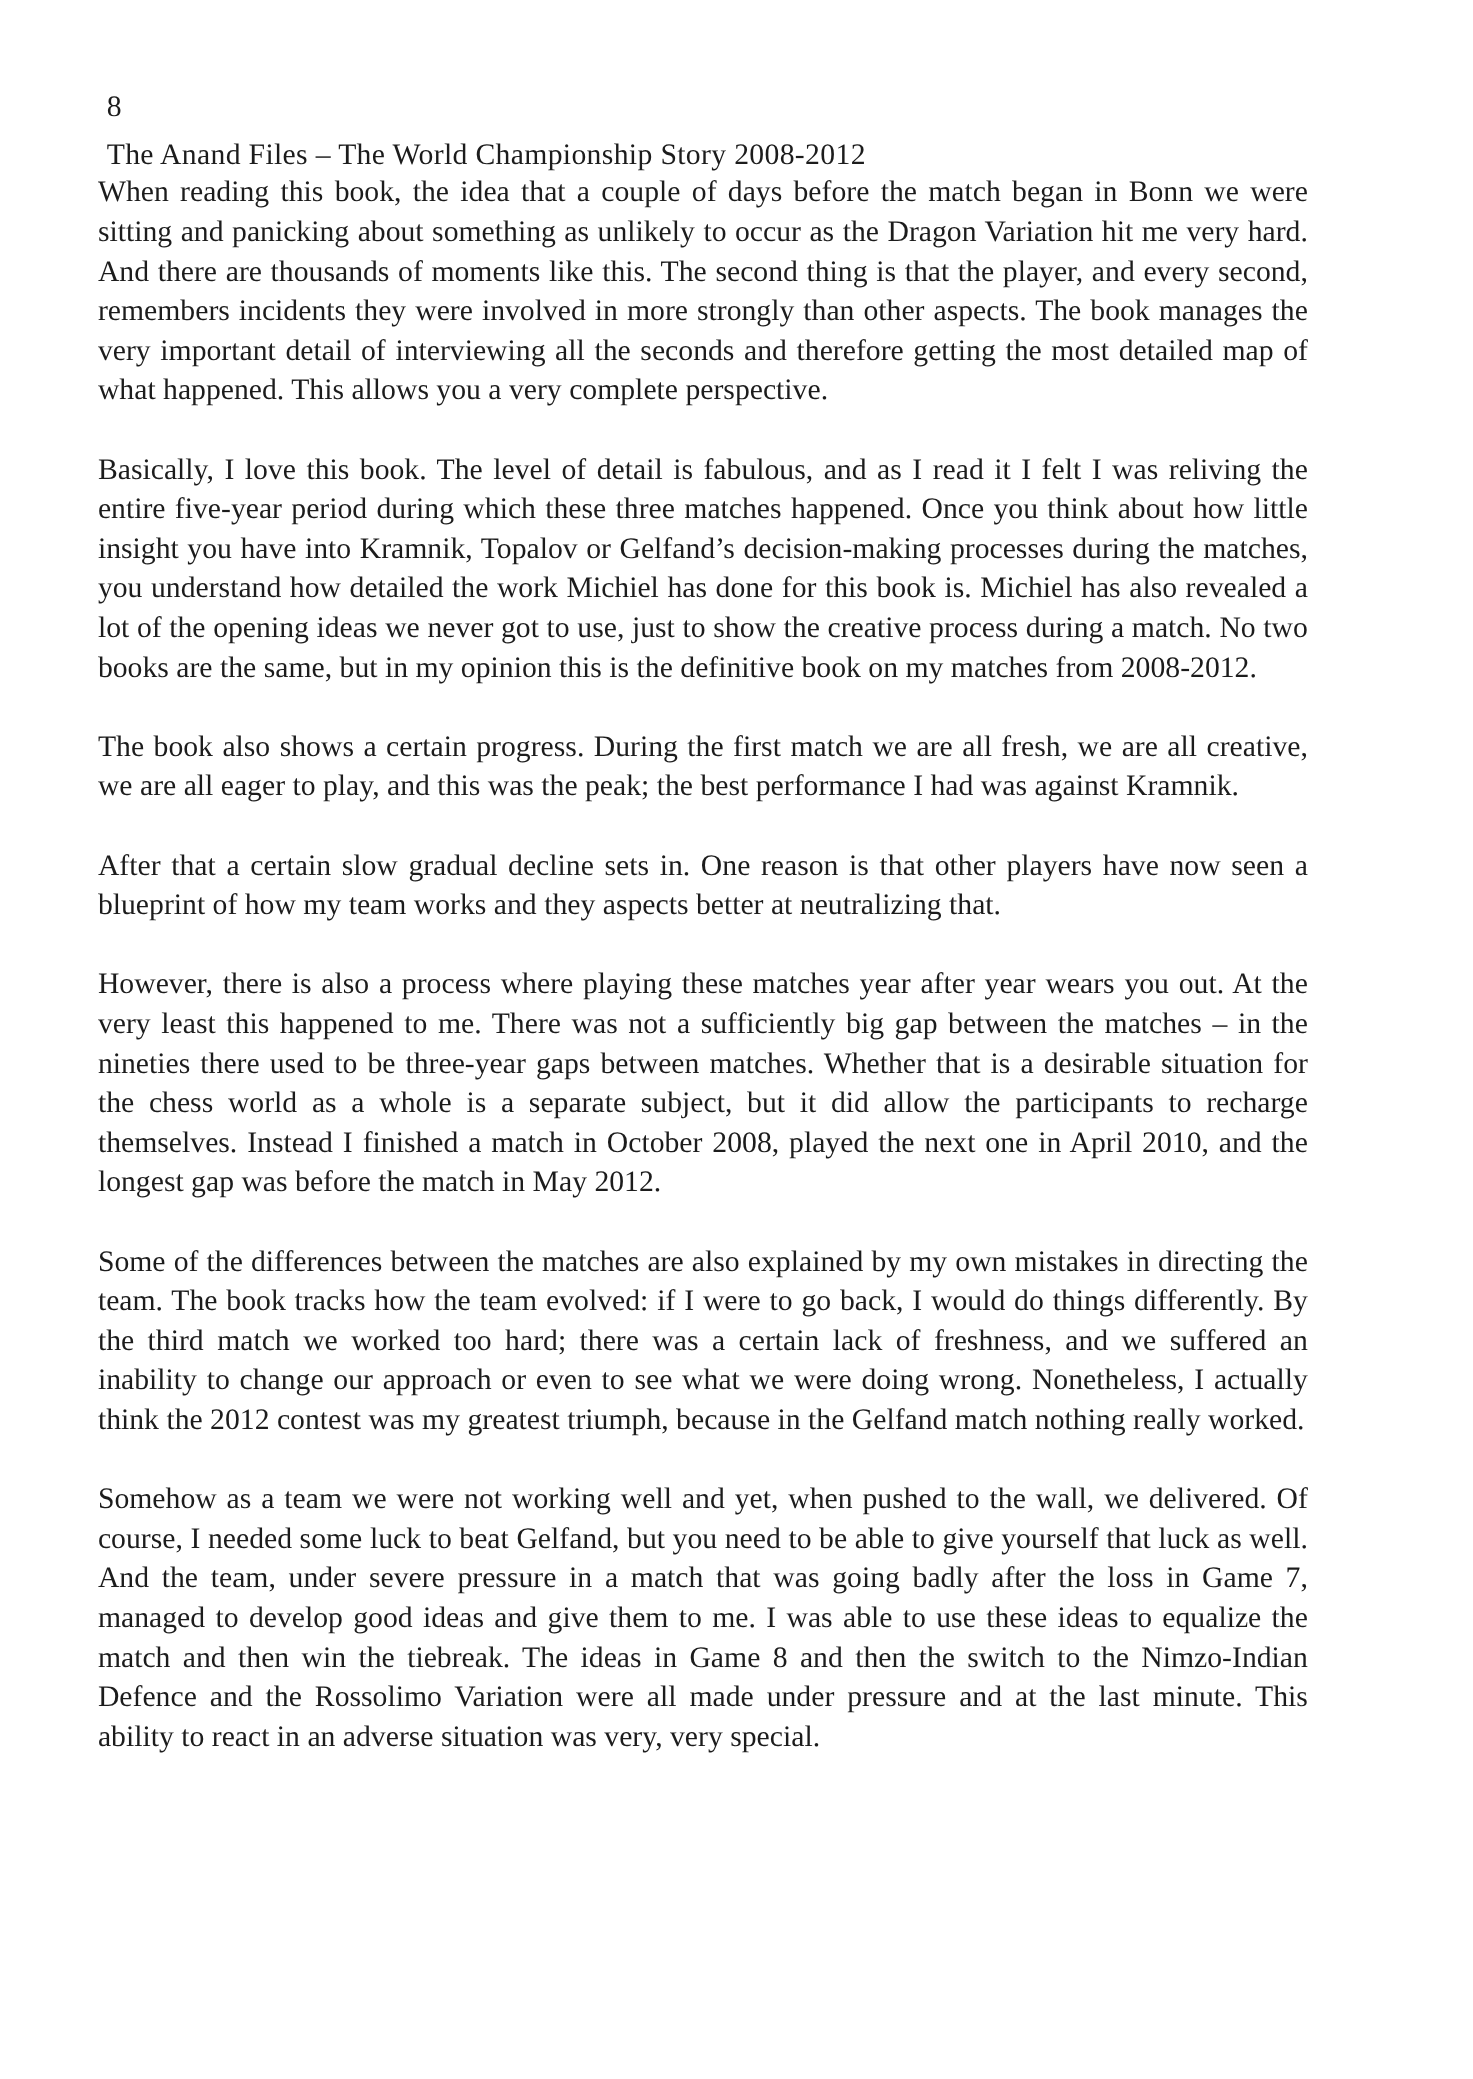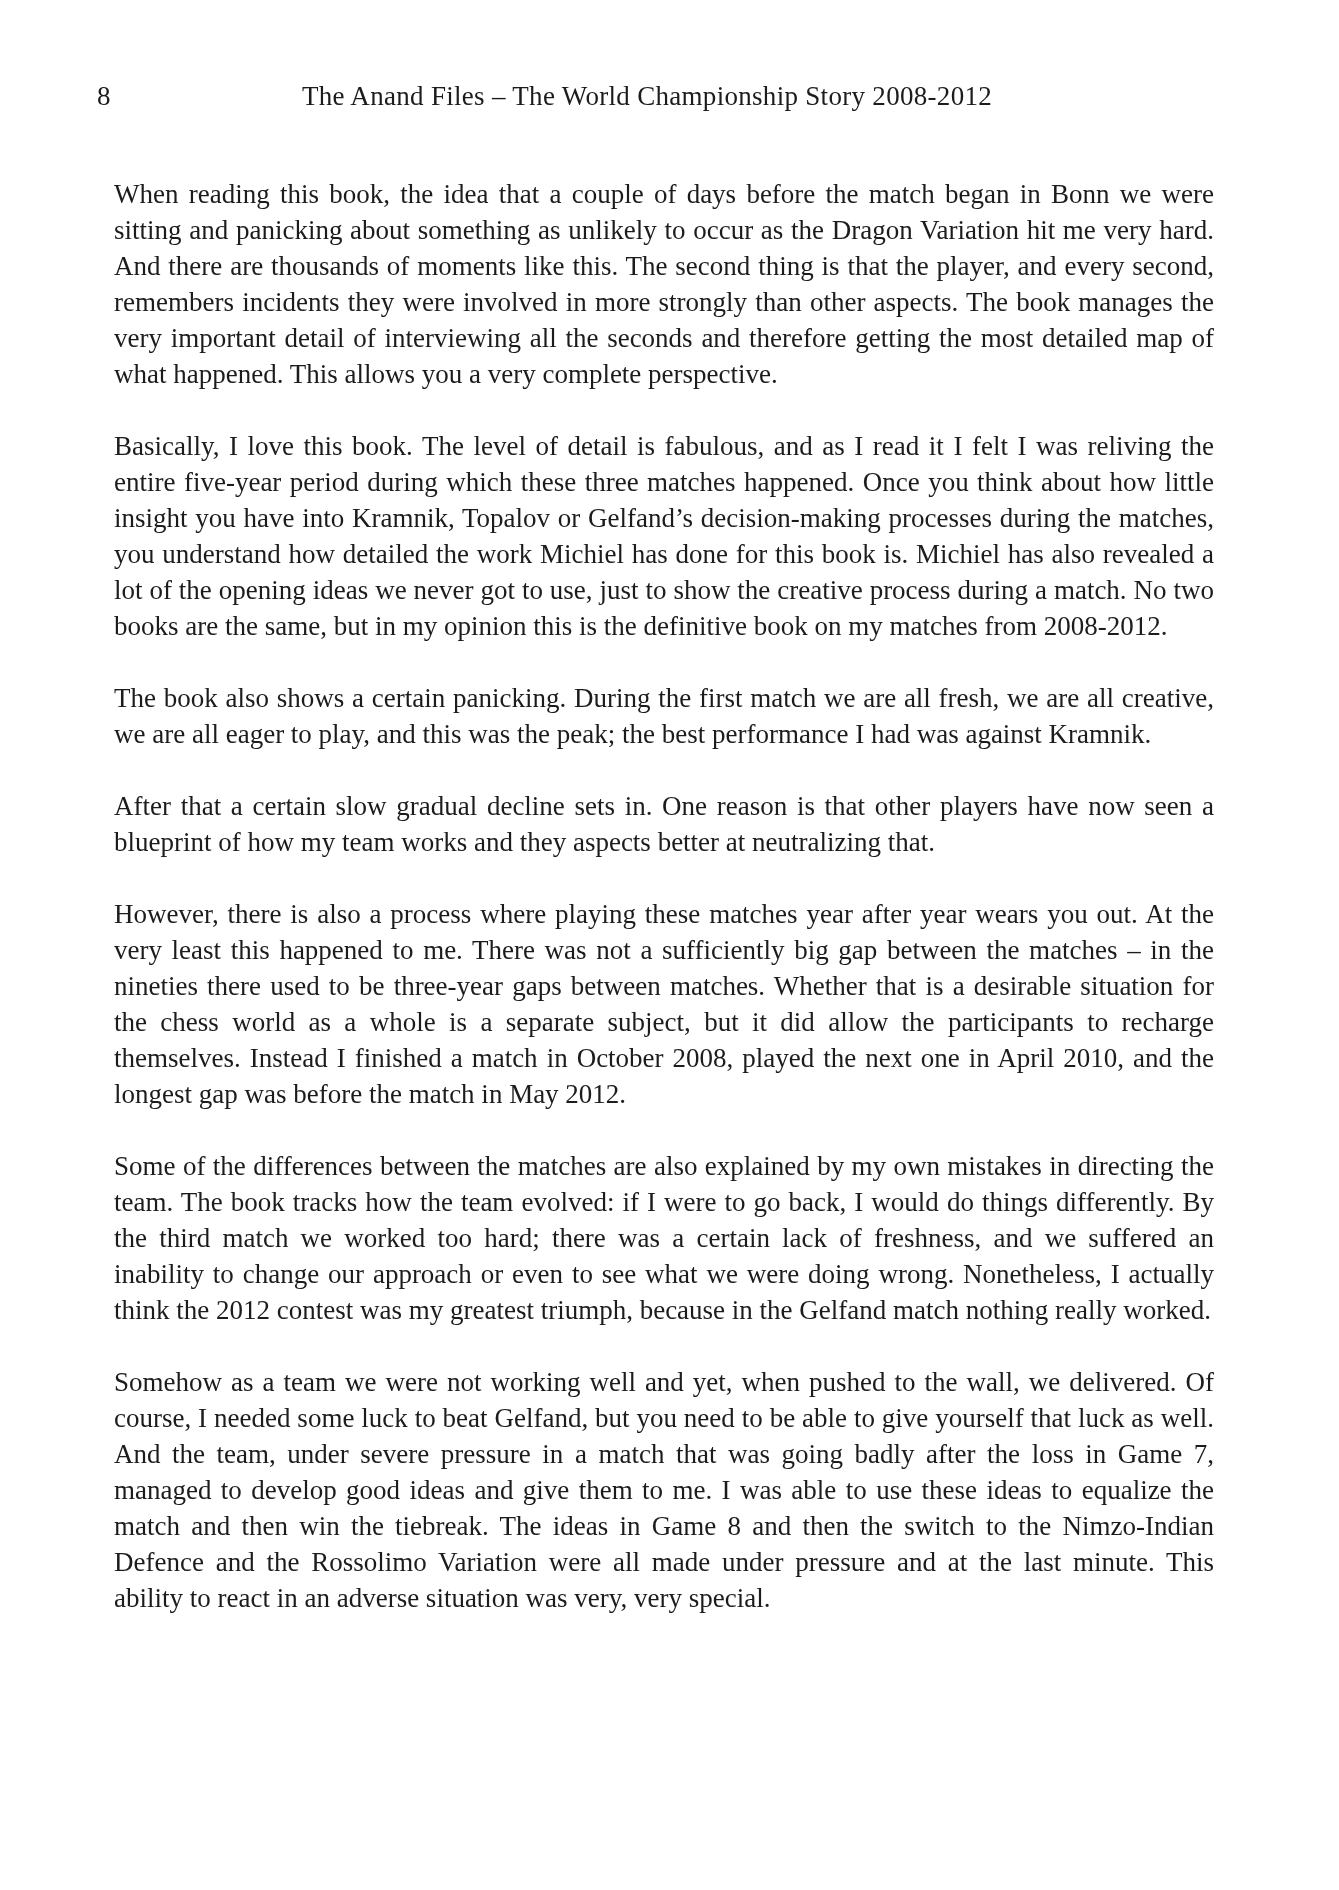--- a/index.html
+++ b/index.html
@@ -25,47 +25,46 @@
     line-height: 36px;
   }
   .pagenum {
     position: absolute;
     left: 0;
     top: 0;
   }
   .running-title {
     display: block;
     width: 100%;
-    text-align: center;
     letter-spacing: 0.3px;
+    margin-top: 44px;
   }
   .text-block {
     position: absolute;
-    left: 114px;
+    left: 89px;
     top: 156px;
     width: 1100px;
     font-size: 27px;
     line-height: 36px;
     text-align: justify;
-    margin-top: 20px;
   }
   .text-block p {
     margin: 0 0 36px 0;
   }
 </style>
 </head>
 <body>
 
 <div class="sheet">
   <header class="running-head">
     <span class="pagenum">8</span>
     <span class="running-title">The Anand Files – The World Championship Story 2008-2012</span>
   </header>
   <main class="text-block">
     <p>When reading this book, the idea that a couple of days before the match began in Bonn we were sitting and panicking about something as unlikely to occur as the Dragon Variation hit me very hard. And there are thousands of moments like this. The second thing is that the player, and every second, remembers incidents they were involved in more strongly than other aspects. The book manages the very important detail of interviewing all the seconds and therefore getting the most detailed map of what happened. This allows you a very complete perspective.</p>
     <p>Basically, I love this book. The level of detail is fabulous, and as I read it I felt I was reliving the entire five-year period during which these three matches happened. Once you think about how little insight you have into Kramnik, Topalov or Gelfand’s decision-making processes during the matches, you understand how detailed the work Michiel has done for this book is. Michiel has also revealed a lot of the opening ideas we never got to use, just to show the creative process during a match. No two books are the same, but in my opinion this is the definitive book on my matches from 2008-2012.</p>
-    <p>The book also shows a certain panicking. During the first match we are all fresh, we are all creative, we are all eager to play, and this was the peak; the best performance I had was against Kramnik.</p>
+    <p>The book also shows a certain progress. During the first match we are all fresh, we are all creative, we are all eager to play, and this was the peak; the best performance I had was against Kramnik.</p>
     <p>After that a certain slow gradual decline sets in. One reason is that other players have now seen a blueprint of how my team works and they aspects better at neutralizing that.</p>
     <p>However, there is also a process where playing these matches year after year wears you out. At the very least this happened to me. There was not a sufficiently big gap between the matches – in the nineties there used to be three-year gaps between matches. Whether that is a desirable situation for the chess world as a whole is a separate subject, but it did allow the participants to recharge themselves. Instead I finished a match in October 2008, played the next one in April 2010, and the longest gap was before the match in May 2012.</p>
     <p>Some of the differences between the matches are also explained by my own mistakes in directing the team. The book tracks how the team evolved: if I were to go back, I would do things differently. By the third match we worked too hard; there was a certain lack of freshness, and we suffered an inability to change our approach or even to see what we were doing wrong. Nonetheless, I actually think the 2012 contest was my greatest triumph, because in the Gelfand match nothing really worked.</p>
     <p>Somehow as a team we were not working well and yet, when pushed to the wall, we delivered. Of course, I needed some luck to beat Gelfand, but you need to be able to give yourself that luck as well. And the team, under severe pressure in a match that was going badly after the loss in Game 7, managed to develop good ideas and give them to me. I was able to use these ideas to equalize the match and then win the tiebreak. The ideas in Game 8 and then the switch to the Nimzo-Indian Defence and the Rossolimo Variation were all made under pressure and at the last minute. This ability to react in an adverse situation was very, very special.</p>
   </main>
 </div>
 
 </body></html>

